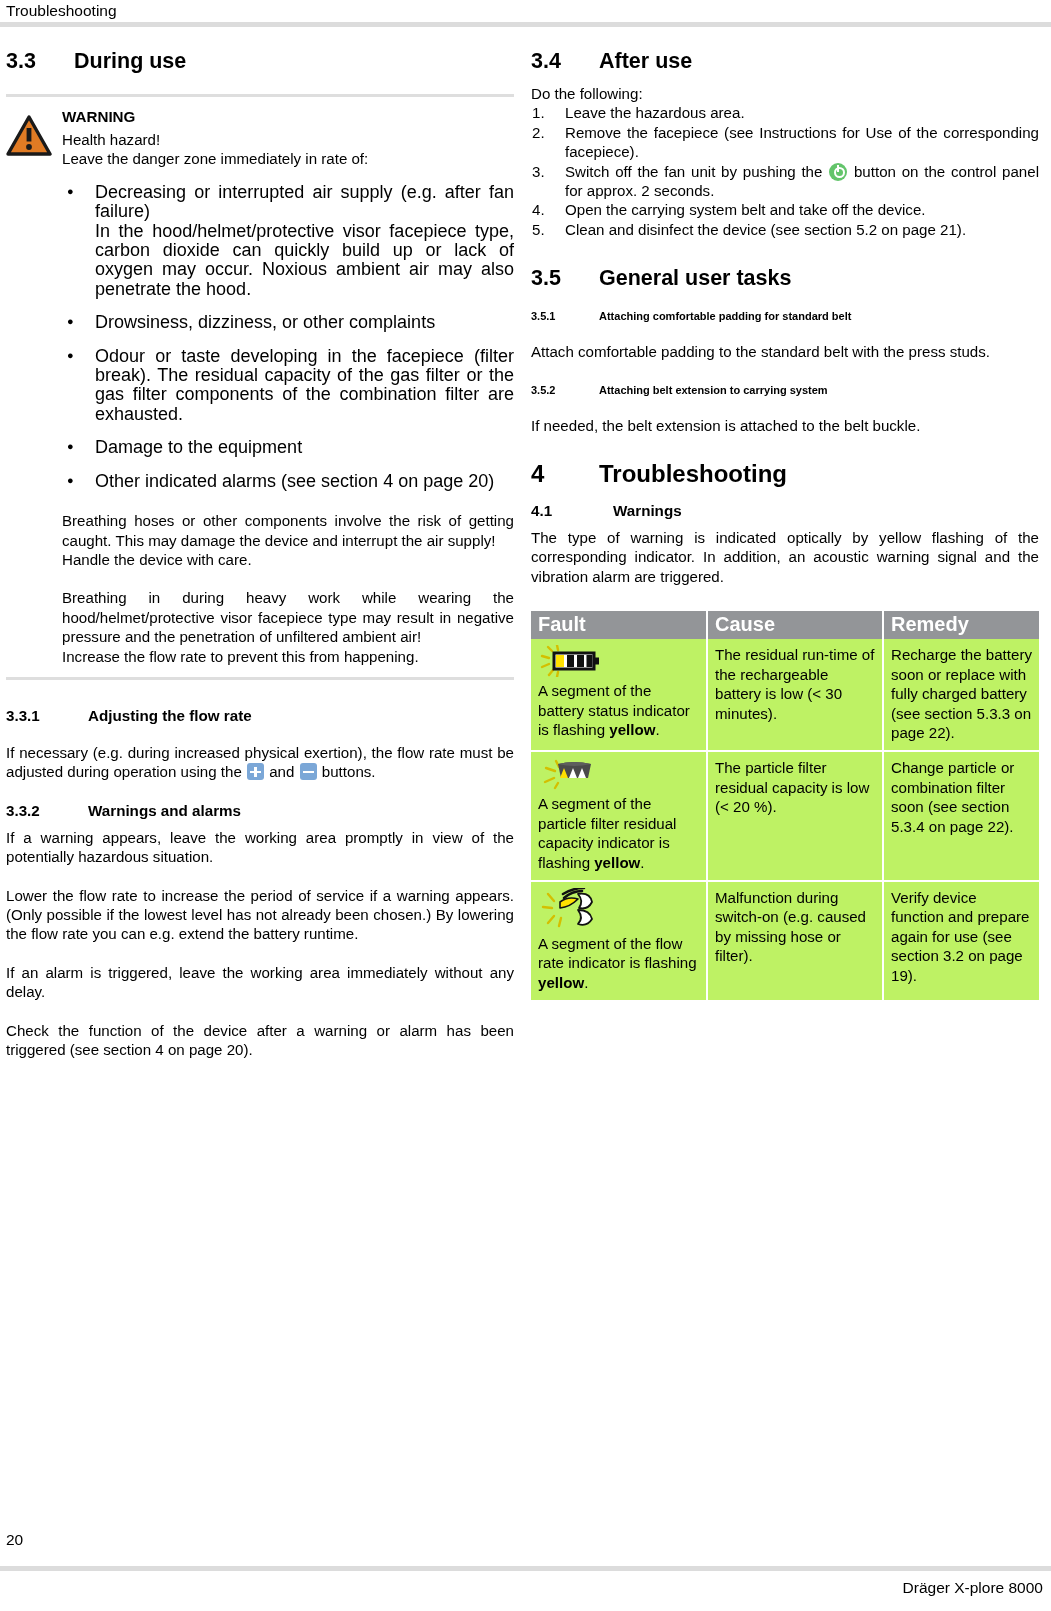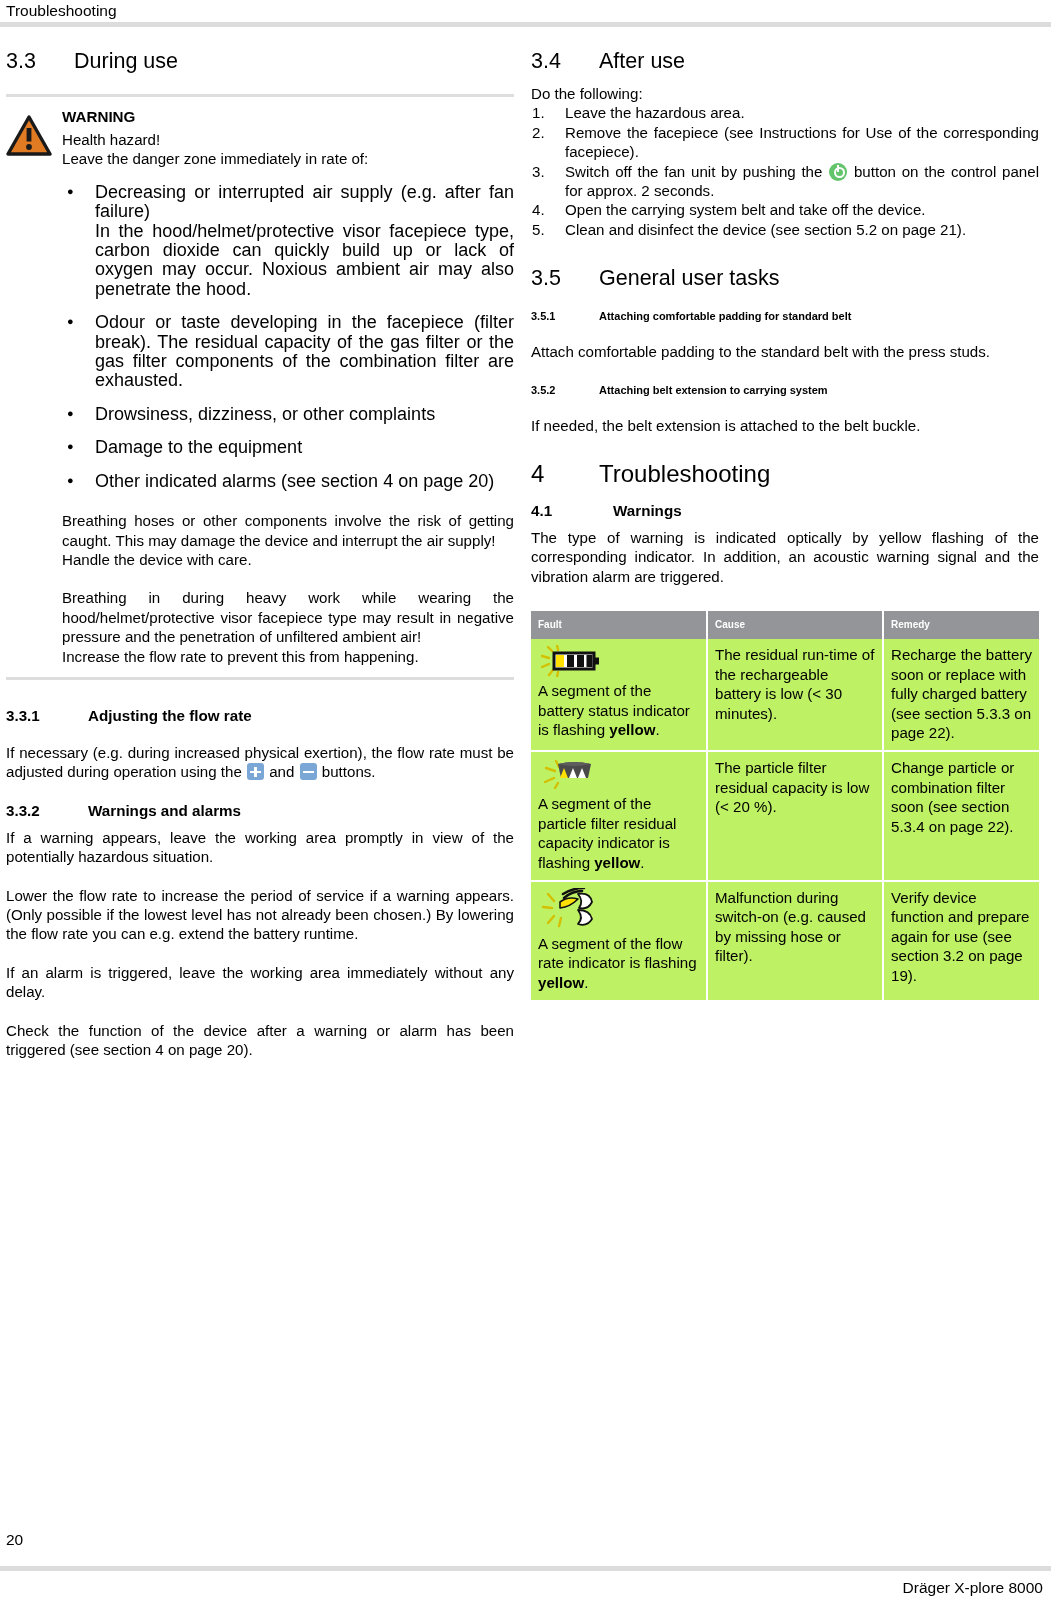--- a/index.html
+++ b/index.html
@@ -49,21 +49,21 @@
     position: absolute;
     left: 531px;
     top: 48px;
     width: 508px;
   }
 
   
   h1.sect {
     margin: 0 0 20px 0;
     font-size: 21.5px;
-    font-weight: normal;
+    font-weight: bold;
     line-height: 26px;
     display: flex;
   }
   h1.sect .num { width: 68px; flex: 0 0 68px; }
 
   h2.sect {
     margin: 0 0 7px 0;
     font-size: 15.2px;
     font-weight: bold;
     line-height: 20px;
@@ -227,21 +227,21 @@
   
   table.faults {
     border-collapse: collapse;
     width: 508px;
     table-layout: fixed;
     margin-top: 1px;
   }
   table.faults th {
     background: #939598;
     color: #ffffff;
-    font-size: 10px;
+    font-size: 20px;
     font-weight: bold;
     text-align: left;
     padding: 4px 7px 5px 7px;
     border-right: 2px solid #ffffff;
     line-height: 19px;
   }
   table.faults th:last-child { border-right: none; }
   table.faults td {
     background: #bef264;
     font-size: 15.1px;
@@ -309,24 +309,24 @@
         <div class="warn-title">WARNING</div>
         <p class="nj">Health hazard!</p>
         <p class="nj">Leave the danger zone immediately in rate of:</p>
 
         <ul class="warn-list">
           <li>
             <span>Decreasing or interrupted air supply (e.g. after fan failure)</span>
             <span class="sub">In the hood/helmet/protective visor facepiece type, carbon dioxide can quickly build up or lack of oxygen may occur. Noxious ambient air may also penetrate the hood.</span>
           </li>
           <li>
-            <span>Odour or taste developing in the facepiece (filter break). The residual capacity of the gas filter or the gas filter components of the combination filter are exhausted.</span>
+            <span>Drowsiness, dizziness, or other complaints</span>
           </li>
           <li>
-            <span>Drowsiness, dizziness, or other complaints</span>
+            <span>Odour or taste developing in the facepiece (filter break). The residual capacity of the gas filter or the gas filter components of the combination filter are exhausted.</span>
           </li>
           <li>
             <span>Damage to the equipment</span>
           </li>
           <li>
             <span>Other indicated alarms (see section 4 on page 20)</span>
           </li>
         </ul>
 
         <div class="gap"></div>

